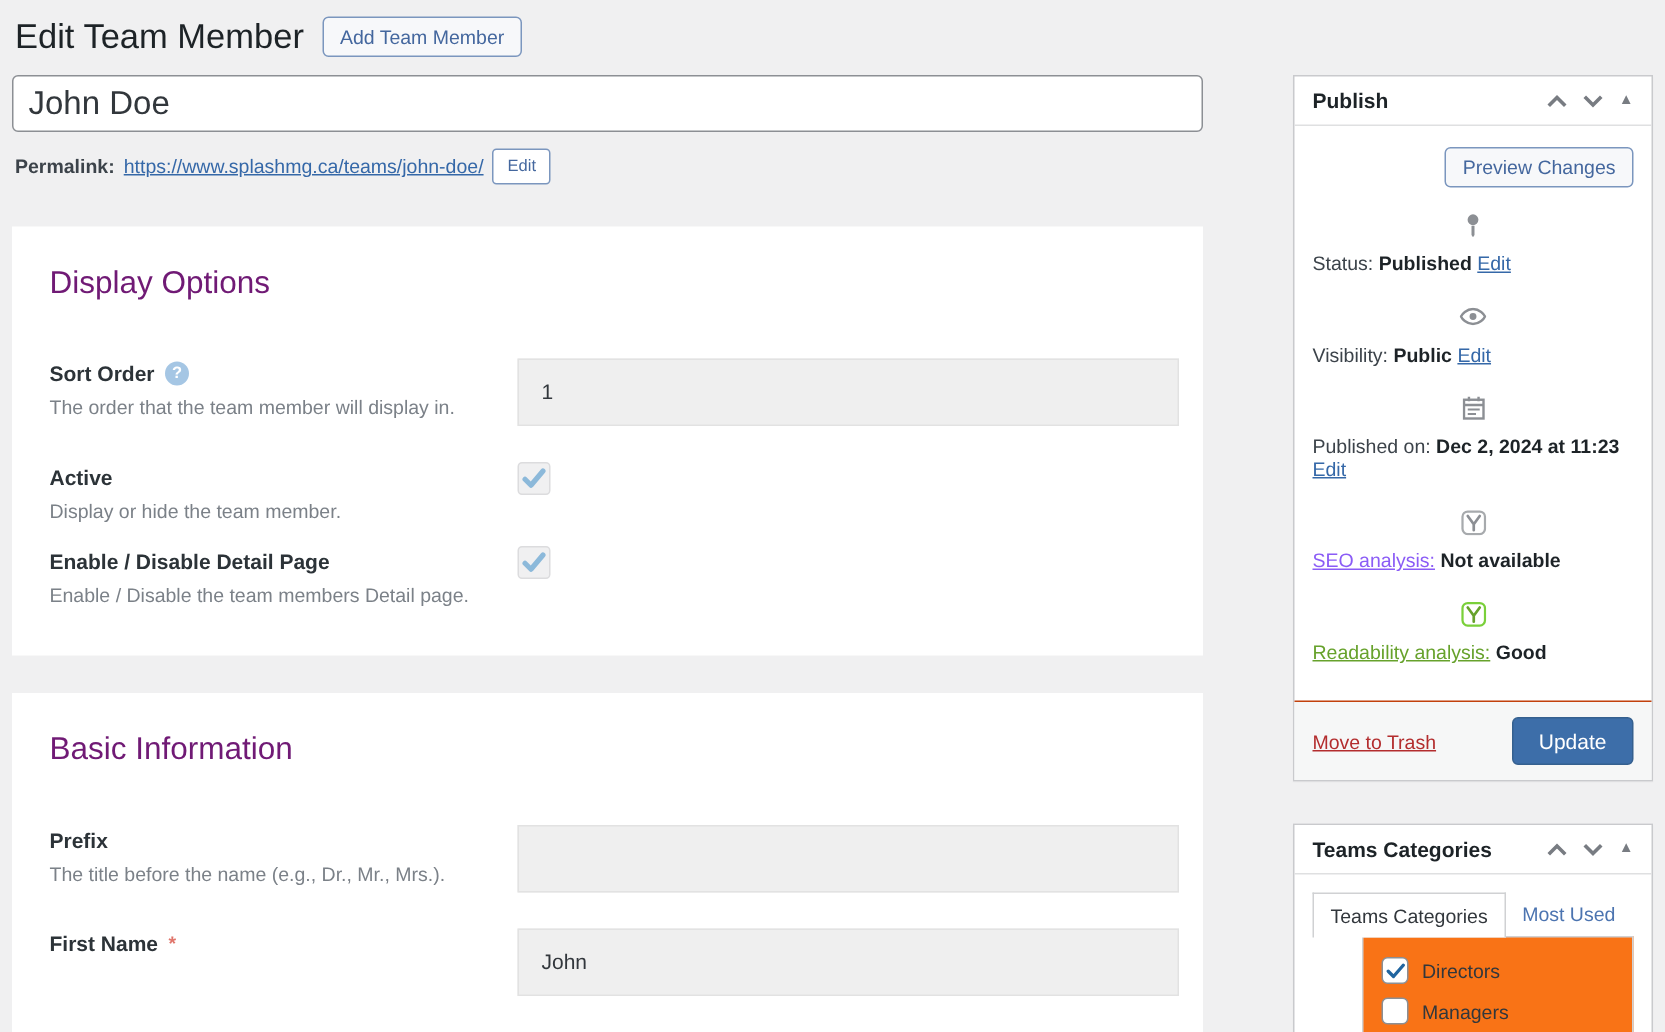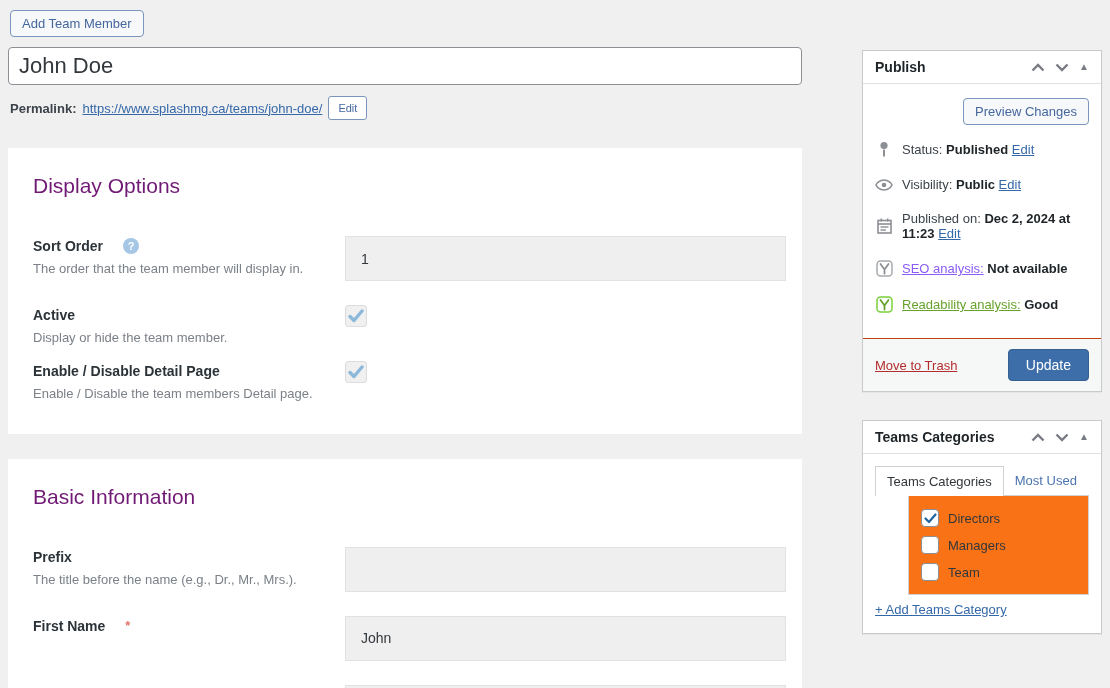--- a/index.html
+++ b/index.html
@@ -37,21 +37,21 @@
 
   
   .card { background:#fff; padding:20px 17px 30px 17px; }
   .card-1 { margin-top:28px; }
   .card-2 { margin-top:25px; min-height:330px; }
   .card-heading { font-size:21px; font-weight:400; color:#701a75; margin:6px 0 38px 8px; }
   .field-row { display:flex; align-items:flex-start; margin-left:8px; }
   .field-row.mb-lg { margin-bottom:24px; }
   .field-row.mb-md { margin-bottom:13px; }
   .field-meta { width:312px; flex:0 0 312px; padding-top:2px; }
-  .field-label { font-size:14px; font-weight:700; color:#2c3338; display:flex; align-items:center; gap:20px; }
+  .field-label { font-size:14px; font-weight:700; color:#2c3338; display:flex; align-items:center; gap:7px; }
   .required-star { color:#e0756b; font-weight:700; font-size:13px; }
   .help-icon {
     width:16px; height:16px; border-radius:50%; background:#a5c6e4; color:#fff;
     font-size:11px; font-weight:700; display:inline-flex; align-items:center; justify-content:center;
     cursor:pointer;
   }
   .field-desc { font-size:13px; color:#7b8188; margin-top:6px; line-height:1.45; }
   .field-control { flex:1; }
   .gray-input {
     width:441px; height:45px; background:#efefef; border:1px solid #e2e2e2;
@@ -74,21 +74,21 @@
   .handle-actions { display:flex; align-items:center; gap:10px; color:#787c82; }
   .handle-actions .hicon { cursor:pointer; display:flex; align-items:center; }
   .toggle-triangle { font-size:10px; color:#787c82; cursor:pointer; line-height:1; }
 
   .publish-body { padding:12px 12px 6px 12px; }
   .preview-row { text-align:right; margin:2px 0 16px 0; }
   .preview-btn {
     font-size:13px; padding:5px 11px; background:#f7f8fa;
     border:1px solid #7b96be; border-radius:4px; color:#44679e; cursor:pointer;
   }
-  .misc-row { display:flex; align-items:center; gap:9px; margin-bottom:19px; font-size:13px; color:#3c434a; }
+  .misc-row { display:flex; gap:9px; margin-bottom:19px; font-size:13px; color:#3c434a;flex-direction:column; }
   .misc-row .micon { flex:0 0 18px; display:flex; align-items:center; justify-content:center; color:#8c8f94; }
   .misc-row b { color:#1d2327; font-weight:700; }
   .edit-link { color:#3568a8; text-decoration:underline; cursor:pointer; }
   .seo-link { color:#8b5cf6; text-decoration:underline; cursor:pointer; }
   .readability-link { color:#67a22c; text-decoration:underline; cursor:pointer; }
 
   .publish-footer {
     background:#f6f7f7; border-top:1px solid #c2410c; padding:10px 12px;
     display:flex; align-items:center; justify-content:space-between;
   }
@@ -121,20 +121,21 @@
   svg { display:block; }
 </style>
 </head>
 <body>
 
 <div class="page">
 
   <div class="col-left">
 
     <div class="head-row">
+      <h1 class="page-title">Edit Team Member</h1>
       <button class="page-title-action">Add Team Member</button>
     </div>
 
     <input class="title-input" type="text" value="John Doe" style="">
 
     <div class="permalink-row">
       <span class="permalink-label">Permalink:</span>
       <a class="permalink-link">https://www.splashmg.ca/teams/john-doe/</a>
       <button class="button-small">Edit</button>
     </div>

